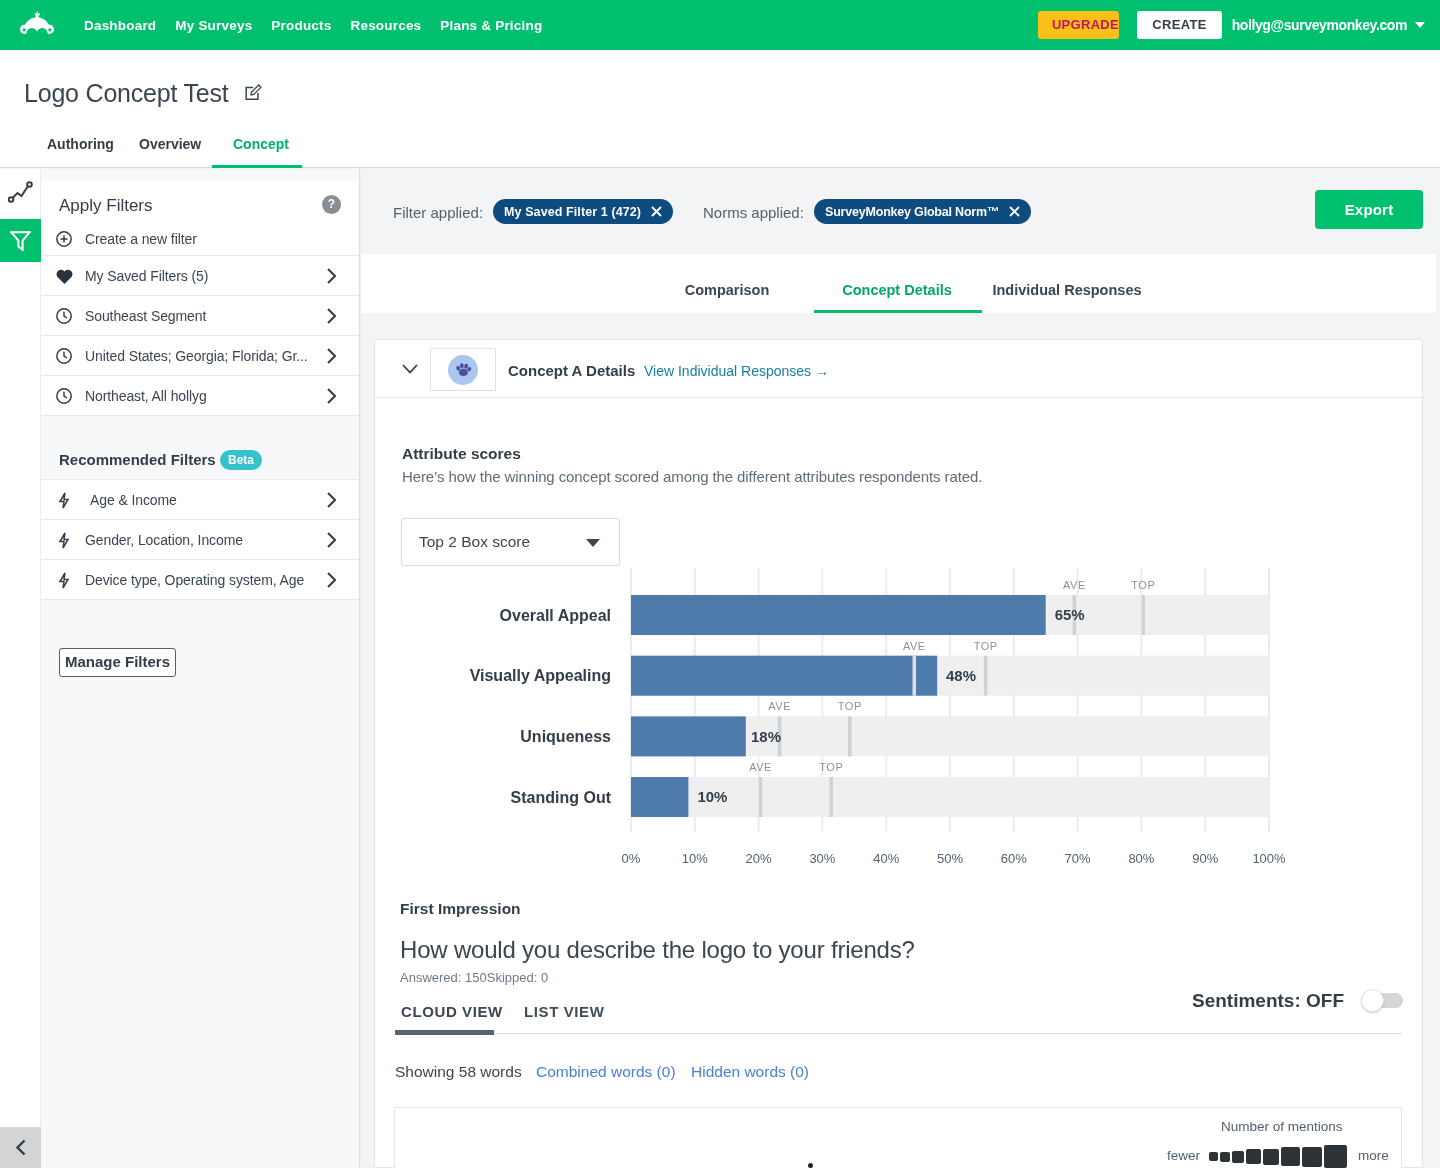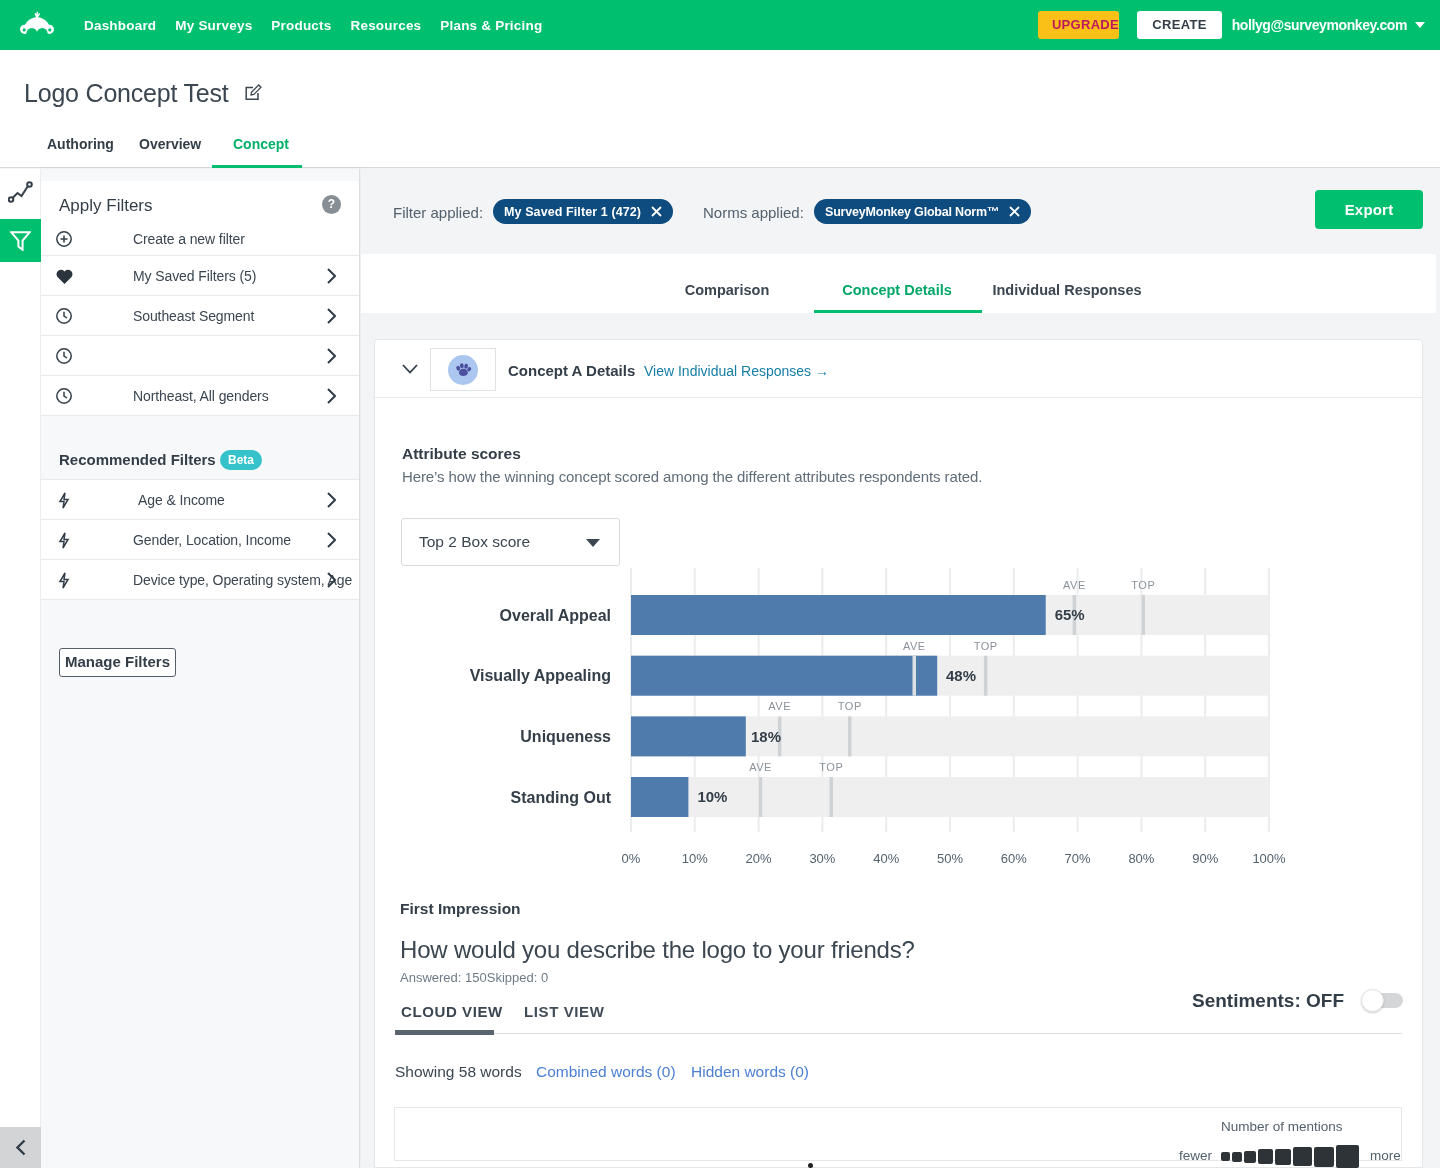--- a/index.html
+++ b/index.html
@@ -29,21 +29,21 @@
   #rail-green { position:absolute; left:0; top:50px; width:41px; height:43px; background:#00bf6f; display:flex; align-items:center; justify-content:center; }
   #rail-collapse { position:absolute; left:0; top:958px; width:41px; height:41px; background:#d2d4d6; display:flex; align-items:center; justify-content:center; }
 
   
   #panel { position:absolute; left:41px; top:169px; width:319px; height:999px; background:#f7f8f9; border-right:1px solid #dcdfe1; box-shadow:2px 0 4px rgba(0,0,0,0.04); }
   #panel .hdr { position:absolute; left:0; top:12px; width:318px; height:58px; background:#fff; border-bottom:1px solid #e7e9eb; }
   #panel .hdr .t { position:absolute; left:18px; top:15px; font-size:17px; color:#333e48; }
   #panel .help { position:absolute; left:281px; top:14px; width:19px; height:19px; border-radius:50%; background:#878e94; color:#fff; font-size:12px; font-weight:bold; text-align:center; line-height:19px; }
   .prow { position:absolute; left:0; width:318px; height:40px; background:#fff; border-bottom:1px solid #e7e9eb; }
   .prow .ic { position:absolute; left:12px; top:0; width:22px; height:40px; display:flex; align-items:center; justify-content:center; }
-  .prow .tx { position:absolute; left:44px; top:0; height:40px; display:flex; align-items:center; font-size:14px; letter-spacing:-0.1px; color:#3b4651;margin-left:48px; }
+  .prow .tx { position:absolute; left:44px; top:0; height:40px; display:flex; align-items:center; font-size:14px; letter-spacing:-0.1px; color:#3b4651; }
   .prow .ch { position:absolute; left:286px; top:12px; }
   #recofilters { position:absolute; left:18px; top:282px; font-size:15px; font-weight:bold; color:#333e48; }
   #betapill { position:absolute; left:179px; top:281px; width:42px; height:20px; background:#35c2cb; border-radius:10px; color:#fff; font-size:12px; font-weight:bold; text-align:center; line-height:20px; }
   #managebtn { position:absolute; left:18px; top:479px; width:117px; height:29px; background:#fff; border:1.5px solid #545f69; border-radius:3px; font-size:15px; font-weight:bold; color:#333e48; text-align:center; line-height:26px; }
 
   
   #main { position:absolute; left:361px; top:169px; width:1079px; height:999px; background:#f3f4f6;padding-left:48px; }
   #filterbar { position:absolute; left:0; top:0; width:1079px; height:85px; }
   .fb-label { position:absolute; top:35px; font-size:15px; color:#53616e; }
   .chip { position:absolute; top:30px; height:25px; background:#0e4b7e; border-radius:13px; color:#fff; display:flex; align-items:center; padding:0 11px; }
@@ -72,21 +72,21 @@
   #fi-meta { position:absolute; left:25px; top:630px; font-size:13px; color:#6e7b87; }
   #fi-meta b { font-weight:normal; }
   #sent { position:absolute; right:78px; top:650px; font-size:19px; font-weight:bold; color:#333e48; }
   #toggle { position:absolute; left:987px; top:653px; width:41px; height:15px; background:#d4d6d8; border-radius:8px; }
   #knob { position:absolute; left:-1px; top:-4px; width:23px; height:23px; background:#fff; border:1px solid #e3e3e3; border-radius:50%; box-shadow:0 1px 2px rgba(0,0,0,0.18); }
   .cvtab { position:absolute; top:663px; font-size:15px; font-weight:bold; letter-spacing:0.6px; color:#3b4651; }
   #cv-line { position:absolute; left:20px; top:693px; width:1007px; height:1px; background:#dcdfe1; }
   #cv-under { position:absolute; left:20px; top:690px; width:99px; height:5px; background:#59646e; }
   #showing { position:absolute; left:20px; top:723px; font-size:15.5px; color:#3b4651; }
   .bluelink { position:absolute; top:723px; font-size:15.5px; color:#4c80d2; }
-  #wordbox { position:absolute; left:19px; top:767px; width:1008px; height:54px; border:1px solid #e5e7e9; background:#fff; }
+  #wordbox { position:absolute; left:19px; top:767px; width:1008px; height:62px; border:1px solid #e5e7e9; background:#fff; }
   #nom { position:absolute; left:826px; top:11px; font-size:13.5px; color:#53616e; }
   #legend { position:absolute; left:768px; top:37px; height:23px; display:flex; align-items:center; }
   #legend .w { font-size:13.5px; color:#53616e; margin:0 9px 2px 9px; }
   #legend .sq { background:#2e3338; margin-right:2px; border-radius:2px; }
   #clouddot { position:absolute; left:413px; top:55px; width:5px; height:5px; border-radius:50%; background:#222; }
 </style>
 </head>
 <body>
 
 <div id="nav">
@@ -186,32 +186,33 @@
           <path d="M1,1 L8,8 L1,15"></path>
         </svg></span>
   </div>
   <div class="prow" style="top:167px">
     <span class="ic">
         <svg width="16" height="16" viewBox="0 0 16 16" fill="none" stroke="#333e48" stroke-width="1.5">
           <circle cx="8" cy="8" r="7.2"></circle>
           <path d="M8,3.8 L8,8 L11,10"></path>
         </svg>
       </span>
+    <span class="tx">United States; Georgia; Florida; Gr...</span>
     <span class="ch"><svg width="9" height="16" viewBox="0 0 9 16" fill="none" stroke="#333e48" stroke-width="2">
           <path d="M1,1 L8,8 L1,15"></path>
         </svg></span>
   </div>
   <div class="prow" style="top:207px">
     <span class="ic">
         <svg width="16" height="16" viewBox="0 0 16 16" fill="none" stroke="#333e48" stroke-width="1.5">
           <circle cx="8" cy="8" r="7.2"></circle>
           <path d="M8,3.8 L8,8 L11,10"></path>
         </svg>
       </span>
-    <span class="tx">Northeast, All genders</span>
+    <span class="tx">Northeast, All hollyg</span>
     <span class="ch"><svg width="9" height="16" viewBox="0 0 9 16" fill="none" stroke="#333e48" stroke-width="2">
           <path d="M1,1 L8,8 L1,15"></path>
         </svg></span>
   </div>
   <div style="position:absolute;left:0;top:310px;width:318px;height:1px;background:#e7e9eb"></div>
   <div id="recofilters">Recommended Filters</div>
   <div id="betapill">Beta</div>
   <div class="prow" style="top:311px">
     <span class="ic">
         <svg width="12" height="17" viewBox="0 0 12 17" fill="none" stroke="#333e48" stroke-width="1.5">
@@ -385,21 +386,21 @@
     <span class="cvtab" style="left:26px">CLOUD VIEW</span>
     <span class="cvtab" style="left:149px;color:#414c57">LIST VIEW</span>
     <div id="cv-line"></div>
     <div id="cv-under"></div>
     <div id="showing">Showing 58 words</div>
     <span class="bluelink" style="left:161px">Combined words (0)</span>
     <span class="bluelink" style="left:316px">Hidden words (0)</span>
     <div id="wordbox">
       <div id="nom">Number of mentions</div>
       <div id="legend">
-        <span class="w" style="margin-left:16px">fewer</span>
+        <span class="w" style="margin-left:4px">fewer</span>
         <span class="sq" style="width:9px;height:9px"></span>
         <span class="sq" style="width:10px;height:10px"></span>
         <span class="sq" style="width:12px;height:12px"></span>
         <span class="sq" style="width:15px;height:15px"></span>
         <span class="sq" style="width:16px;height:16px"></span>
         <span class="sq" style="width:19px;height:19px"></span>
         <span class="sq" style="width:20px;height:20px"></span>
         <span class="sq" style="width:23px;height:23px"></span>
         <span class="w">more</span>
       </div>

